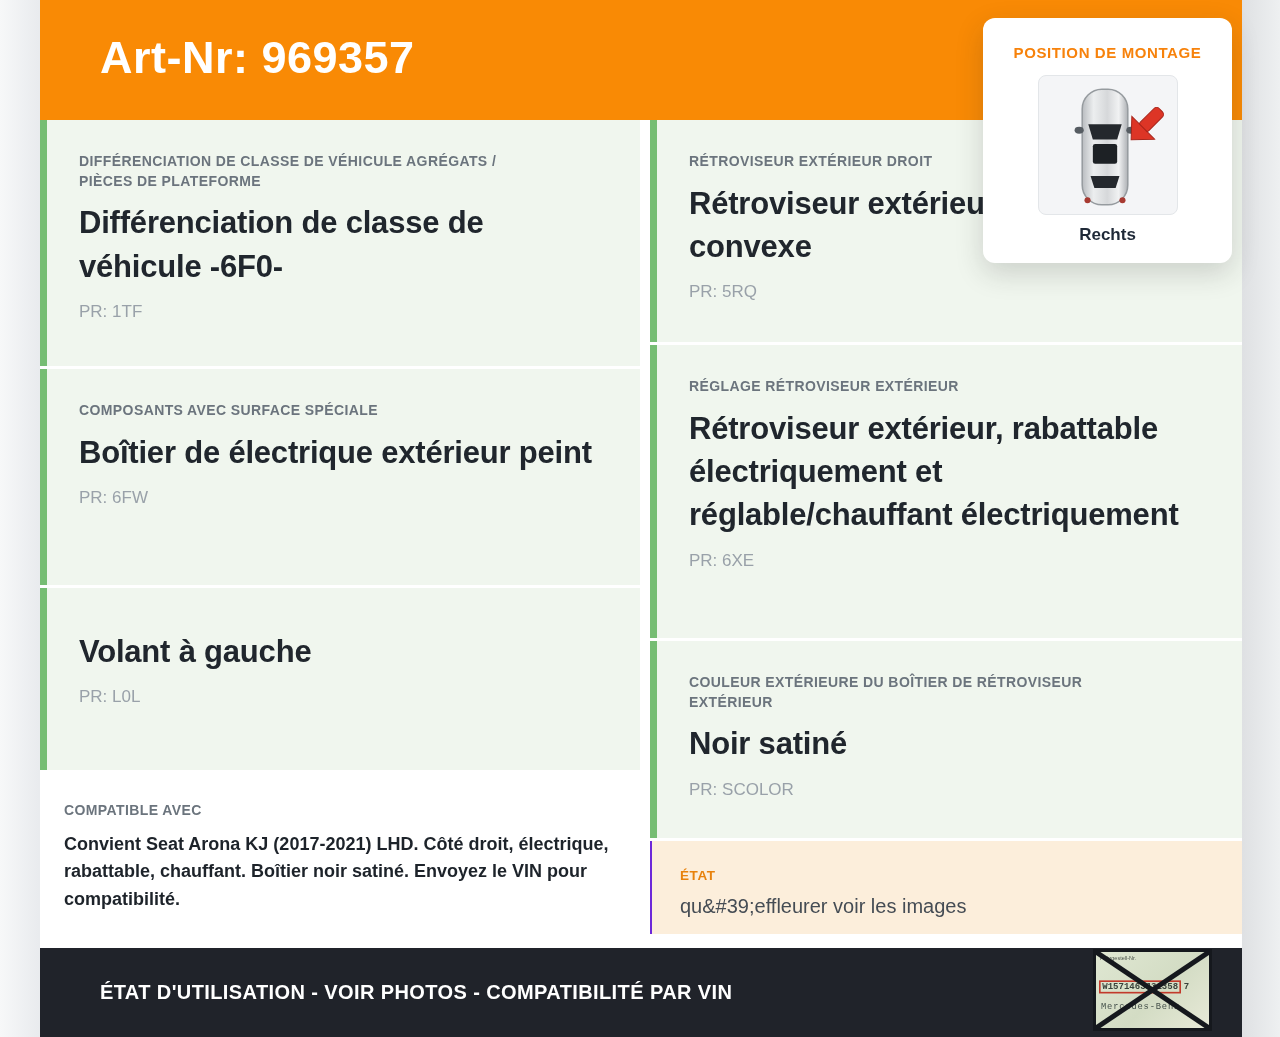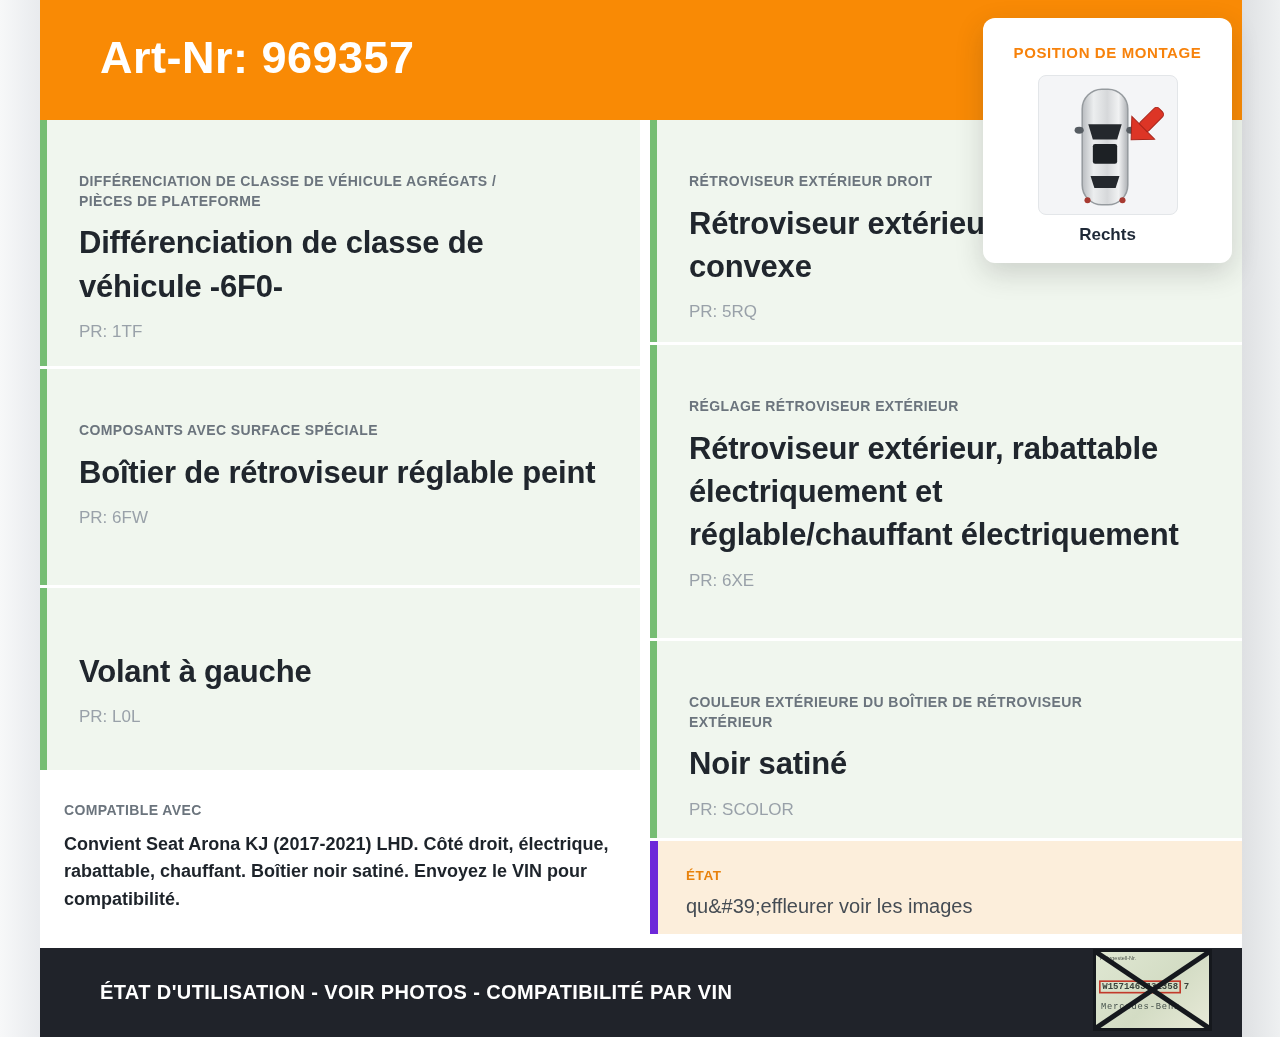--- a/index.html
+++ b/index.html
@@ -20,21 +20,21 @@
   .header h1 {
     padding:32px 0 0 60px; color:#ffffff; font-size:45px; font-weight:bold;
     letter-spacing:0.5px;
   }
   
   .col { position:absolute; top:120px; }
   .col-left  { left:0;     width:600px; }
   .col-right { left:610px; width:592px; }
   .card {
     background:#f0f6ee; border-left:7px solid #76bd73;
-    padding:52px 34px 0 32px; margin-bottom:3px; overflow:hidden;
+    padding:32px 34px 0 32px; margin-bottom:3px; overflow:hidden;
   }
   .card-label {
     font-size:14px; font-weight:bold; color:#6b747d; letter-spacing:0.4px;
     line-height:1.4; max-width:470px;
   }
   .card-title {
     margin-top:10px; font-size:31px; font-weight:bold; color:#20262d;
     line-height:1.4; letter-spacing:-0.2px;
   }
   .card-pr { margin-top:14px; font-size:17px; color:#99a1a9; }
@@ -45,21 +45,21 @@
   .card-white {
     background:#ffffff; border-left:none; height:175px; margin-bottom:0;
     padding:28px 28px 0 24px;
   }
   .card-white .compat-text {
     margin-top:10px; font-size:18px; font-weight:bold; color:#1d232a;
     line-height:1.55; max-width:560px;
   }
   
   .card-etat {
-    background:#fceedb; border-left:8px solid #6d28d9; height:93px; margin-bottom:0;
+    background:#fceedb; border-left:2px solid #6d28d9; height:93px; margin-bottom:0;
     padding:26px 28px 0 28px;
   }
   .card-etat .card-label { color:#e8820c; font-size:13.5px; letter-spacing:0.6px; }
   .etat-text { margin-top:9px; font-size:20px; color:#454c54; }
   
   .position-card {
     position:absolute; left:943px; top:18px; width:249px; height:245px;
     background:#ffffff; border-radius:12px; z-index:6;
     box-shadow:0 10px 28px rgba(40,40,40,0.18);
     text-align:center;
@@ -117,21 +117,21 @@
   </div>
 
   <div class="col col-left">
     <section class="card lh1">
       <div class="card-label">DIFFÉRENCIATION DE CLASSE DE VÉHICULE AGRÉGATS / PIÈCES DE PLATEFORME</div>
       <h2 class="card-title">Différenciation de classe de véhicule -6F0-</h2>
       <div class="card-pr">PR: 1TF</div>
     </section>
     <section class="card lh2">
       <div class="card-label">COMPOSANTS AVEC SURFACE SPÉCIALE</div>
-      <h2 class="card-title">Boîtier de rétroviseur réglable peint</h2>
+      <h2 class="card-title">Boîtier de électrique extérieur peint</h2>
       <div class="card-pr">PR: 6FW</div>
     </section>
     <section class="card lh3">
       <h2 class="card-title">Volant à gauche</h2>
       <div class="card-pr">PR: L0L</div>
     </section>
     <section class="card card-white">
       <div class="card-label">COMPATIBLE AVEC</div>
       <p class="compat-text">Convient Seat Arona KJ (2017-2021) LHD. Côté droit, électrique, rabattable, chauffant. Boîtier noir satiné. Envoyez le VIN pour compatibilité.</p>
     </section>

